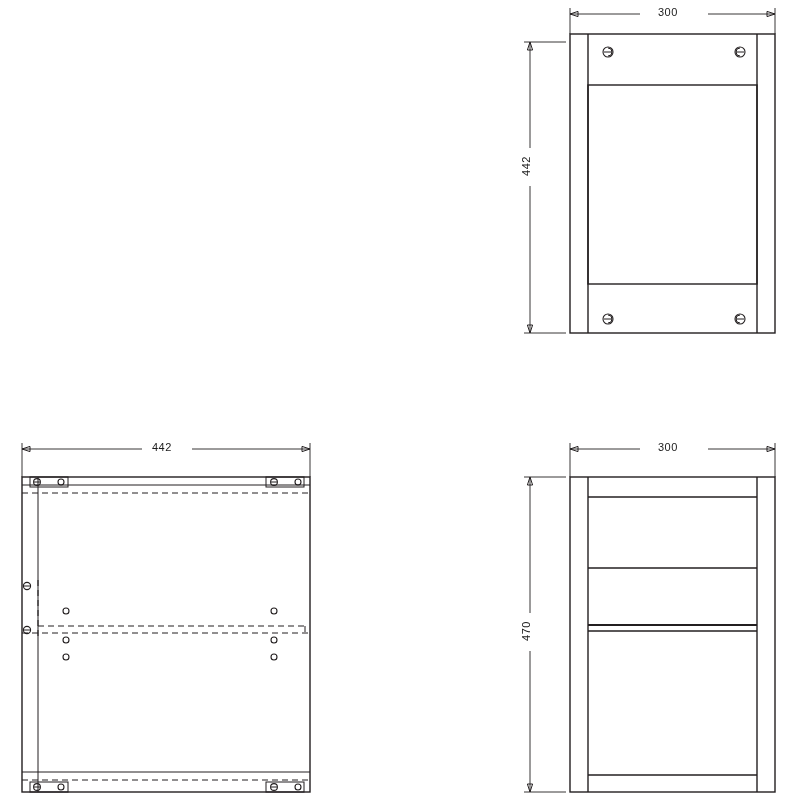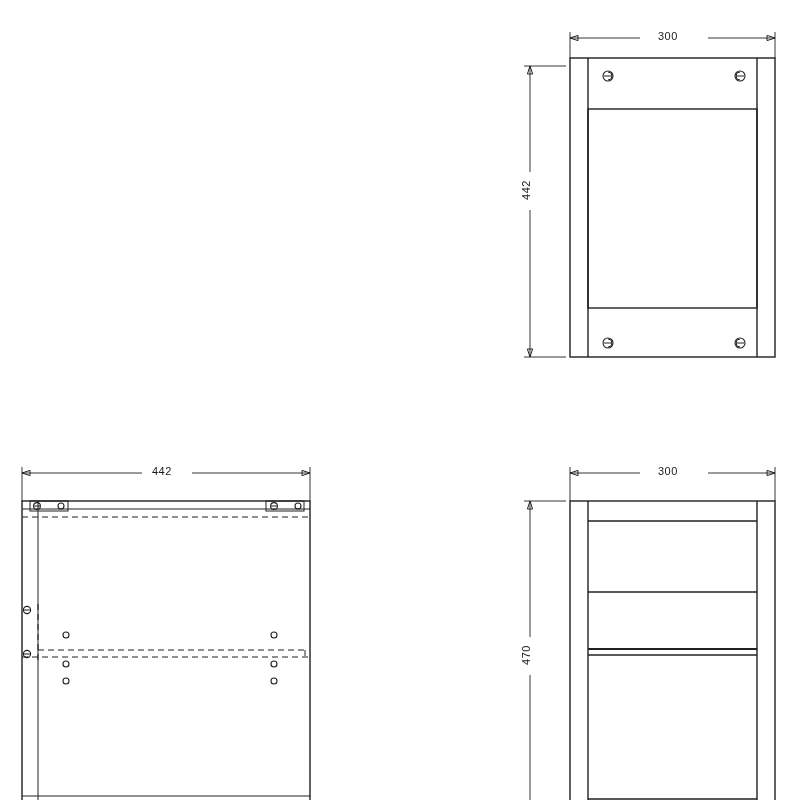--- a/index.html
+++ b/index.html
@@ -11,21 +11,20 @@
     width: 800px;
     height: 800px;
     font-family: "Liberation Sans", sans-serif;
     color: #1a1a1a;
     overflow: hidden;
   }
   #sheet {
     position: relative;
     width: 800px;
     height: 676px;
-    margin-top: 24px;
   }
   .dim-label {
     position: absolute;
     font-size: 11px;
     letter-spacing: 0.5px;
     color: #1a1a1a;
     white-space: nowrap;
   }
   .dim-label.vert {
     transform-origin: center center;

